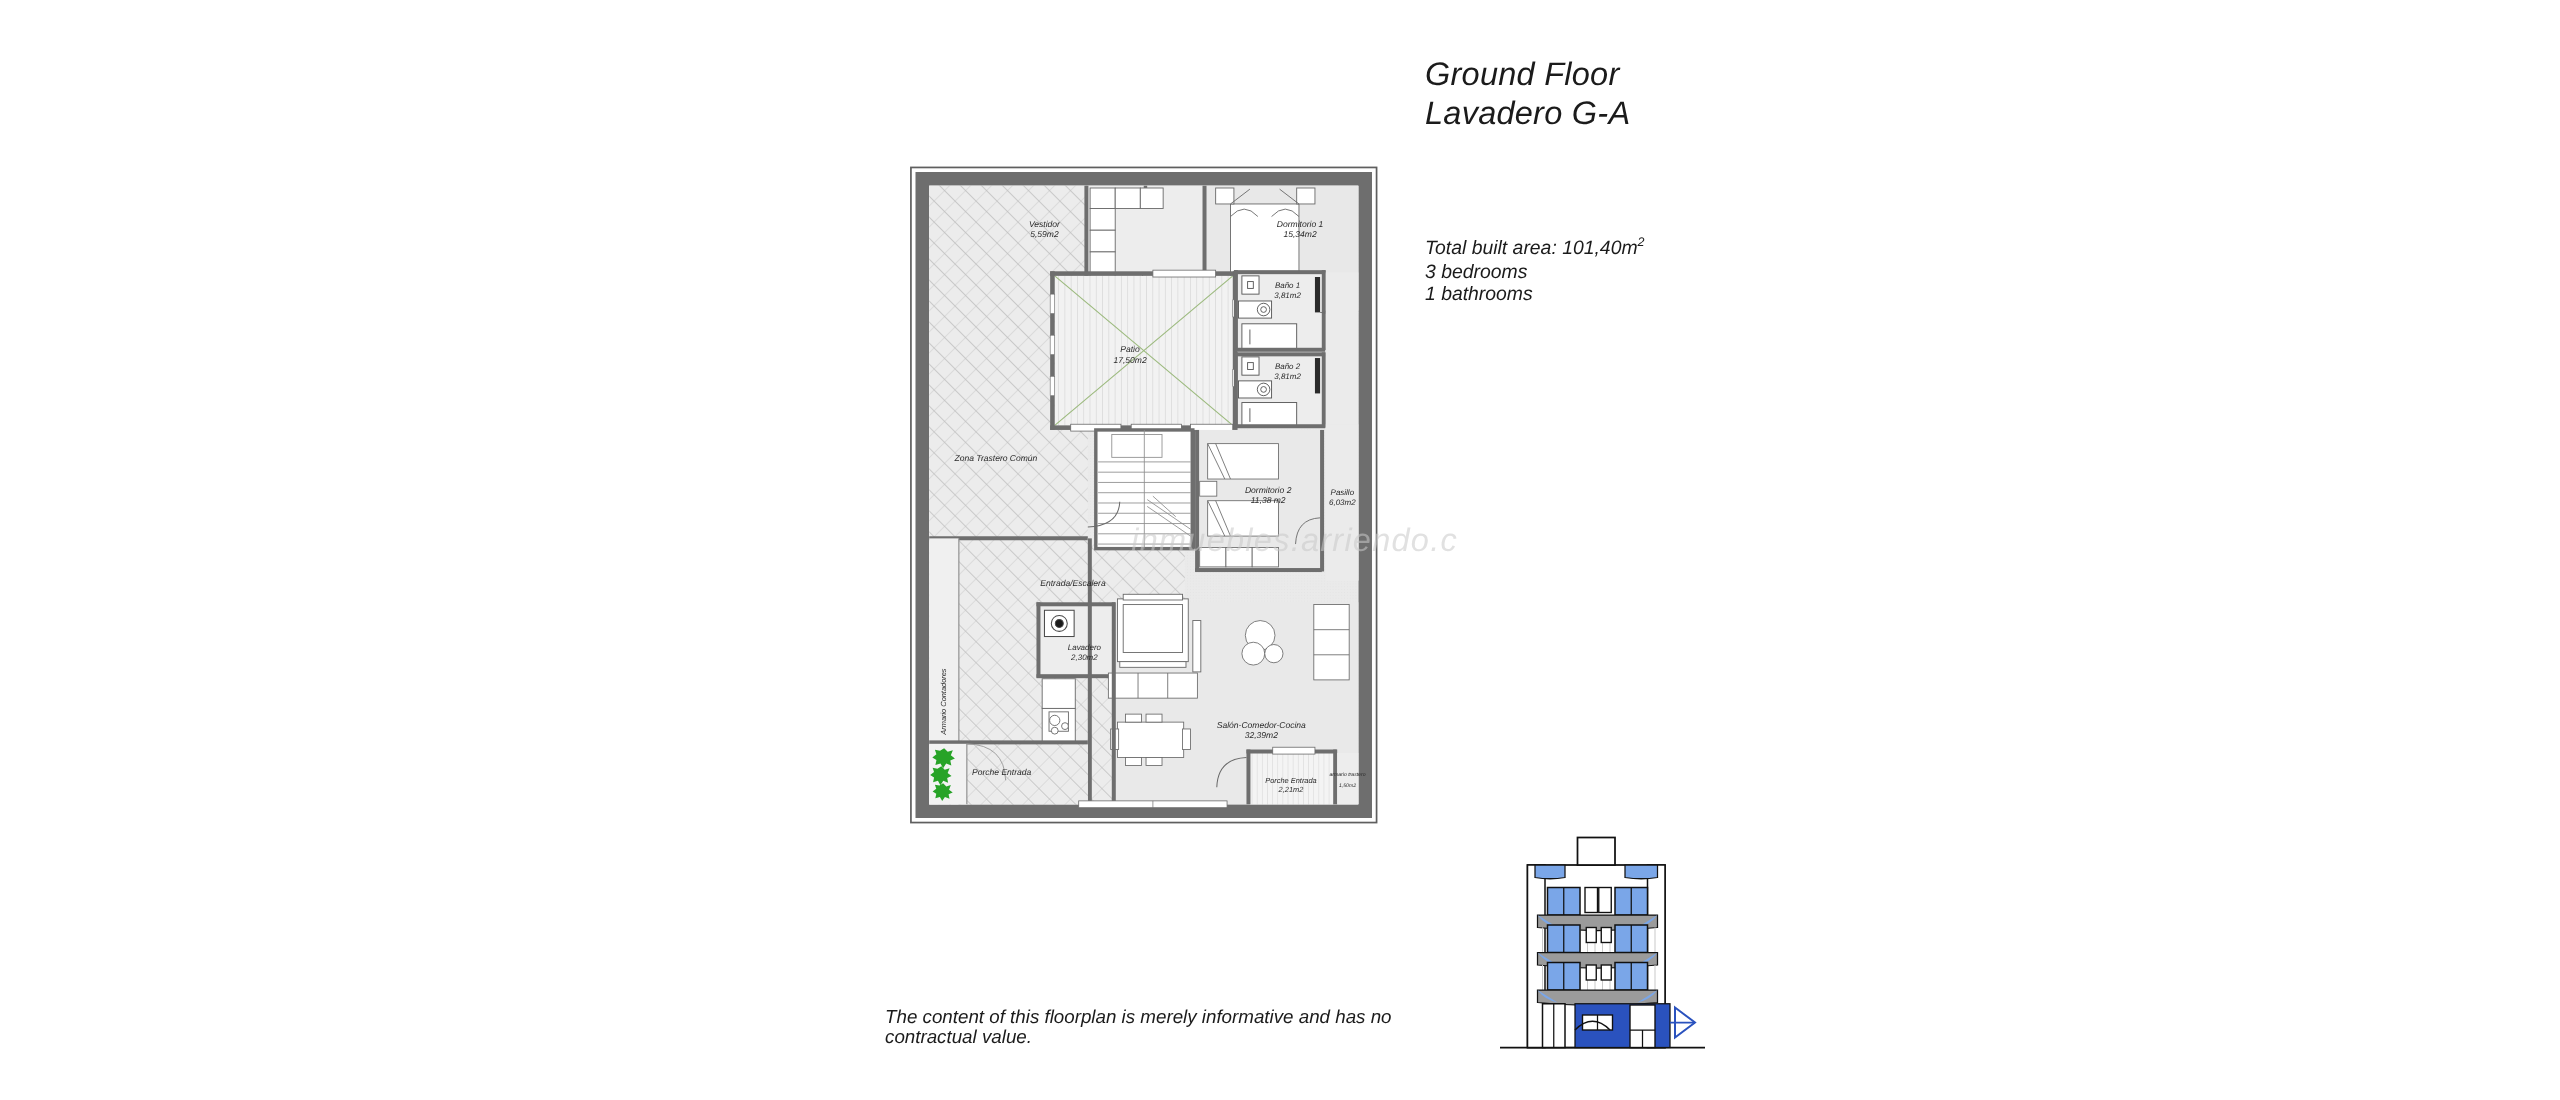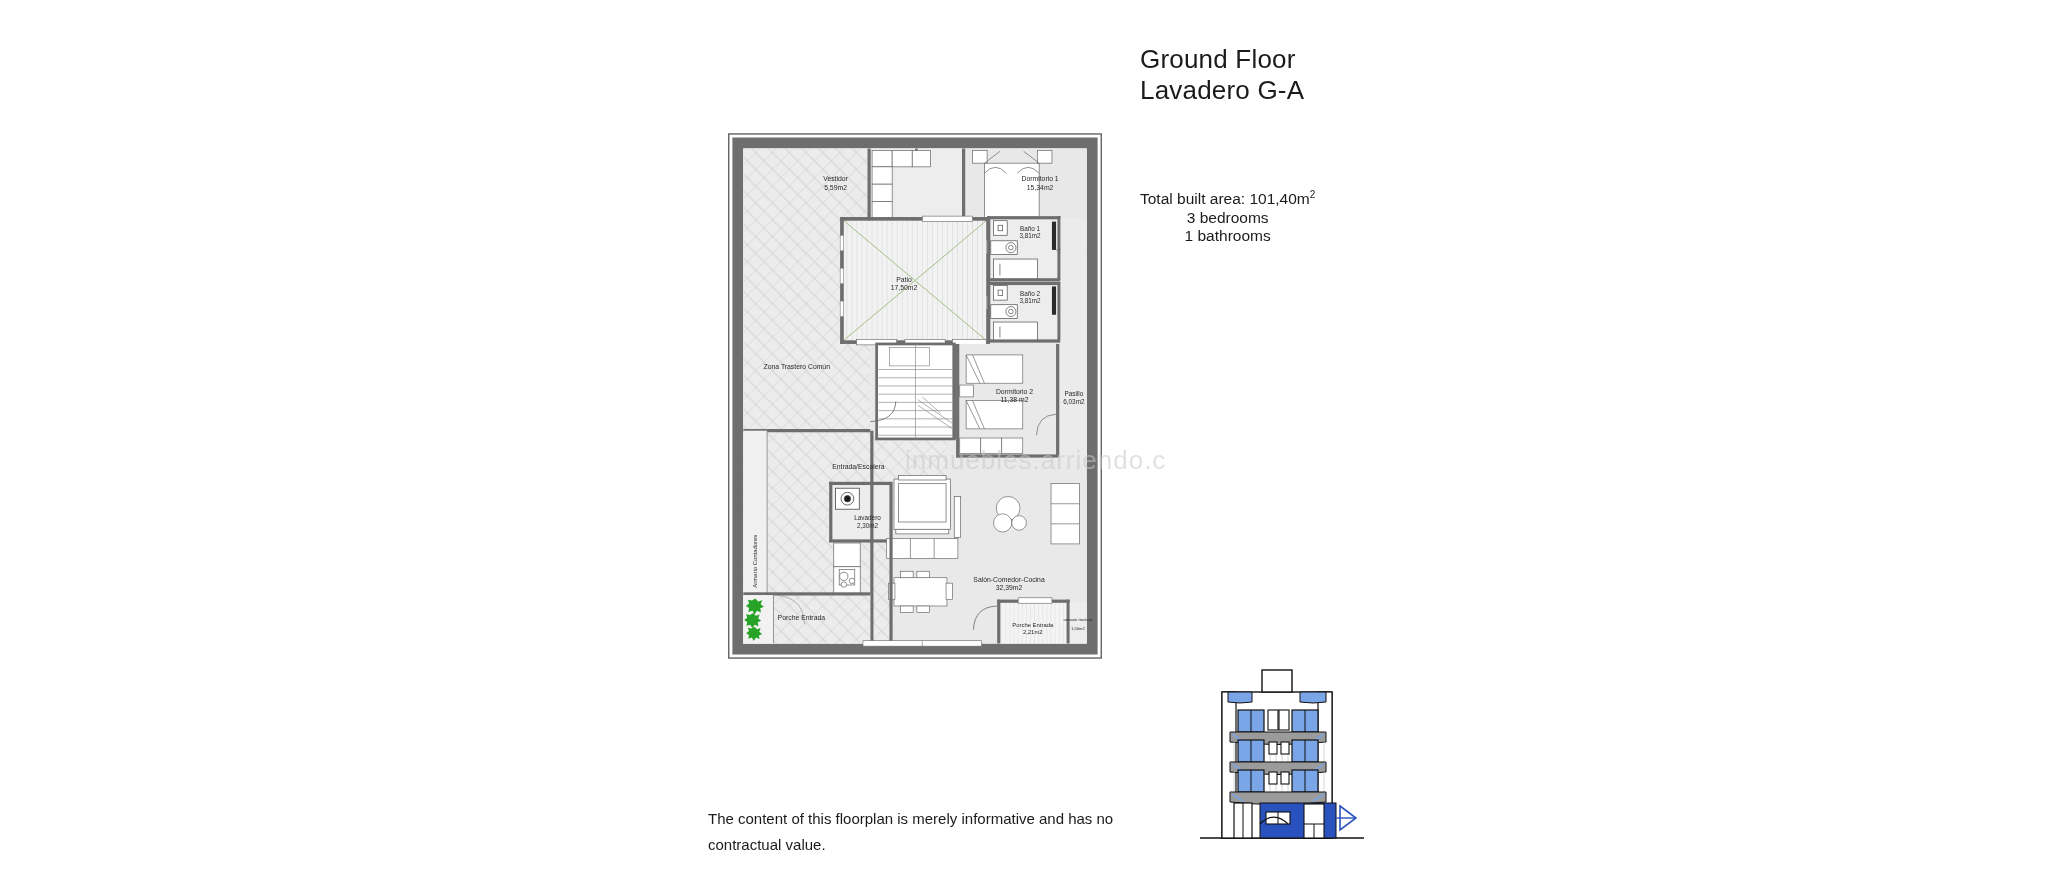--- a/index.html
+++ b/index.html
@@ -1,33 +1,33 @@
 <!DOCTYPE html>
 <html><head>
 <meta charset="utf-8">
 <style>
   html,body{margin:0;padding:0;background:#ffffff;}
   body{width:2048px;height:880px;font-family:"Liberation Sans",sans-serif;color:#1a1a1a;overflow:hidden;position:relative;}
 
-  #page{position:absolute;left:0;top:0;width:1985px;height:880px;background:#fff;}
+  #page{position:absolute;left:0;top:0;width:1985px;height:880px;background:#fff;font-style:italic;}
 
   
   .title-block{position:absolute;left:1140px;top:44px;}
   .title-line{font-size:26px;line-height:31px;letter-spacing:.2px;color:#1b1b1b;white-space:nowrap;}
   .meta-block{position:absolute;left:1140px;top:186px;}
-  .meta-line{font-size:15.5px;line-height:18.5px;color:#1b1b1b;white-space:nowrap;text-align:center;}
+  .meta-line{font-size:15.5px;line-height:18.5px;color:#1b1b1b;white-space:nowrap;}
   .sup{font-size:10px;vertical-align:super;}
-  .disclaimer{position:absolute;left:708px;top:806px;font-size:15px;line-height:26px;color:#1b1b1b;max-width:440px;}
+  .disclaimer{position:absolute;left:708px;top:806px;font-size:15px;line-height:16px;color:#1b1b1b;max-width:440px;}
 
   
   #plan{position:absolute;left:726px;top:51px;width:378px;height:690px;}
   #plansvg{display:block;}
 
   
-  .watermark{position:absolute;left:905px;top:445px;font-size:26px;letter-spacing:1px;color:#c9c9c9;opacity:.55;white-space:nowrap;pointer-events:none;font-family:"Liberation Sans",sans-serif;}
+  .watermark{position:absolute;left:905px;top:417px;font-size:26px;letter-spacing:1px;color:#c9c9c9;opacity:.55;white-space:nowrap;pointer-events:none;font-family:"Liberation Sans",sans-serif;}
 
   
   #elev{position:absolute;left:1200px;top:666px;width:164px;height:180px;}
 </style>
 </head>
 <body>
 
 <div id="page">
 
   <div class="title-block">

